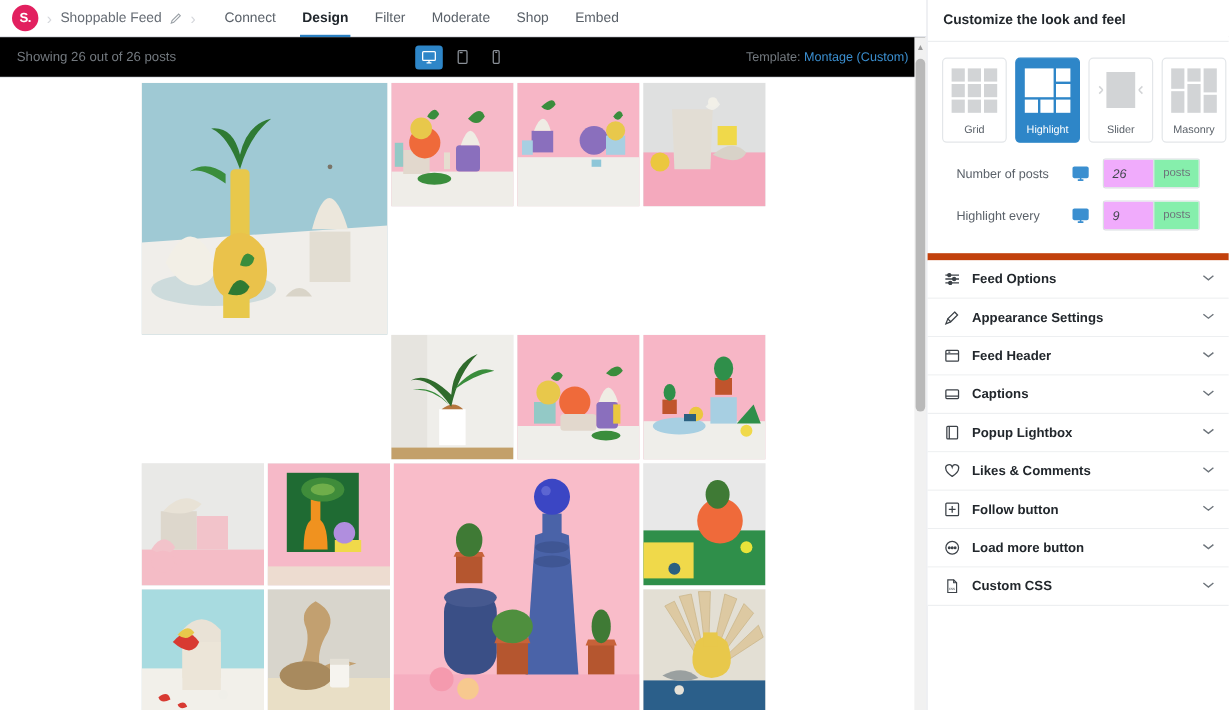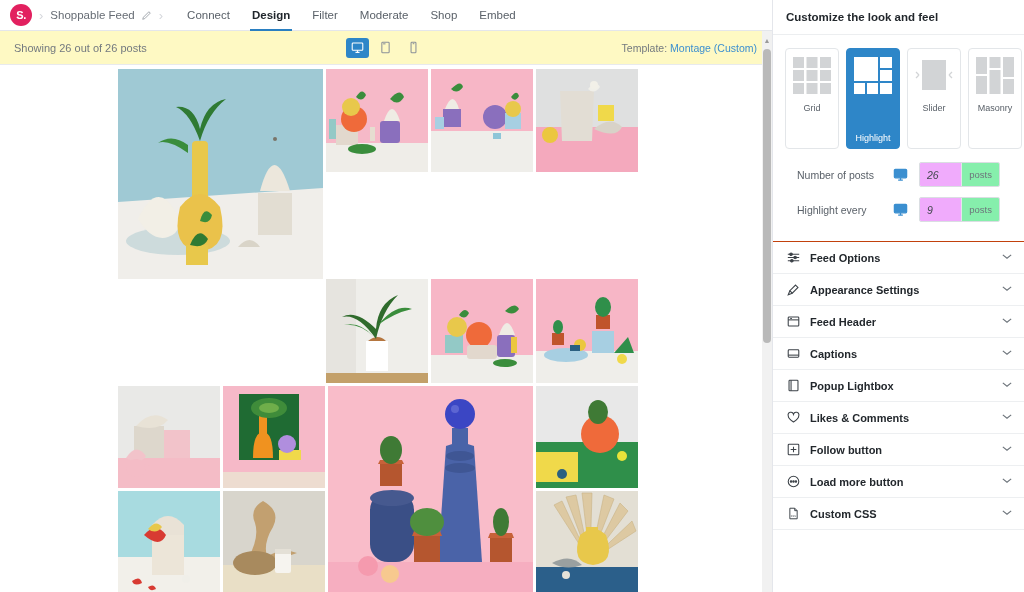--- a/index.html
+++ b/index.html
@@ -47,21 +47,21 @@
   .btn {
     font-size: 11.5px; border-radius: 3px; padding: 5px 16px;
     border: 1px solid #dfe2e6; background: #fff; color: #b6bbc1;
     margin-left: 8px; line-height: 1.2;
   }
   .btn.save { background: #f3f4f6; border-color: #eceef0; color: #c2c6cb; }
 
   
   .subbar {
     position: absolute; left: 0; top: 31px; width: 771px; height: 34px;
-    background: #fef9c3; border-bottom: 1px solid #e8eaed;
+    background: #000000; border-bottom: 1px solid #e8eaed;
     display: flex; align-items: center; padding: 0 14px;
   }
   .showing { font-size: 11px; color: #73797f; }
   .devices { position: absolute; left: 0; right: 0; display: flex; justify-content: center; gap: 5px; }
   .devbtn {
     width: 23px; height: 20px; border-radius: 3px;
     display: flex; align-items: center; justify-content: center;
     background: transparent;
   }
   .devbtn.active { background: #2e86c8; }
@@ -107,28 +107,28 @@
     border-bottom: 1px solid #eceef0;
   }
   .acc-head {
     height: 32px; display: flex; align-items: center; padding: 0 12px;
     border-bottom: 1px solid #edeff1; background: #fff;
   }
   .acc-icon { width: 16px; display: flex; align-items: center; justify-content: center; margin-right: 9px; flex: 0 0 16px; }
   .acc-label { font-size: 11px; font-weight: bold; color: #22272c; flex: 1 1 auto; }
   .acc-caret { color: #6d747b; font-size: 9px; line-height: 1; }
 
-  .layout-body { padding: 13px 12px 6px 12px; border-bottom: 1px solid #c2410c; }
+  .layout-body { padding: 13px 12px 6px 12px; border-bottom: 6px solid #c2410c; }
   .layout-opts { display: flex; gap: 7px; }
   .lopt {
     width: 54px; border-radius: 4px; border: 1px solid #e3e6e9;
     background: #fff; padding: 5px 5px 3px 5px;
     display: flex; flex-direction: column; align-items: center;
   }
-  .lopt.active { background: #2e86c8; border-color: #2e86c8; gap: 30px; }
+  .lopt.active { background: #2e86c8; border-color: #2e86c8; }
   .lthumb { width: 42px; height: 44px; margin-bottom: 3px; }
   .lname { font-size: 9px; color: #5a6169; line-height: 14px; }
   .lopt.active .lname { color: #fff; }
 
   .fields { padding: 4px 12px 12px 12px; }
   .frow { display: flex; align-items: center; height: 27px; margin-top: 8px; }
   .flabel { font-size: 10.5px; color: #5a6169; width: 96px; flex: 0 0 96px; }
   .fdev { width: 26px; flex: 0 0 26px; display: flex; align-items: center; }
   .finput {
     flex: 1 1 auto; display: flex; height: 25px;

